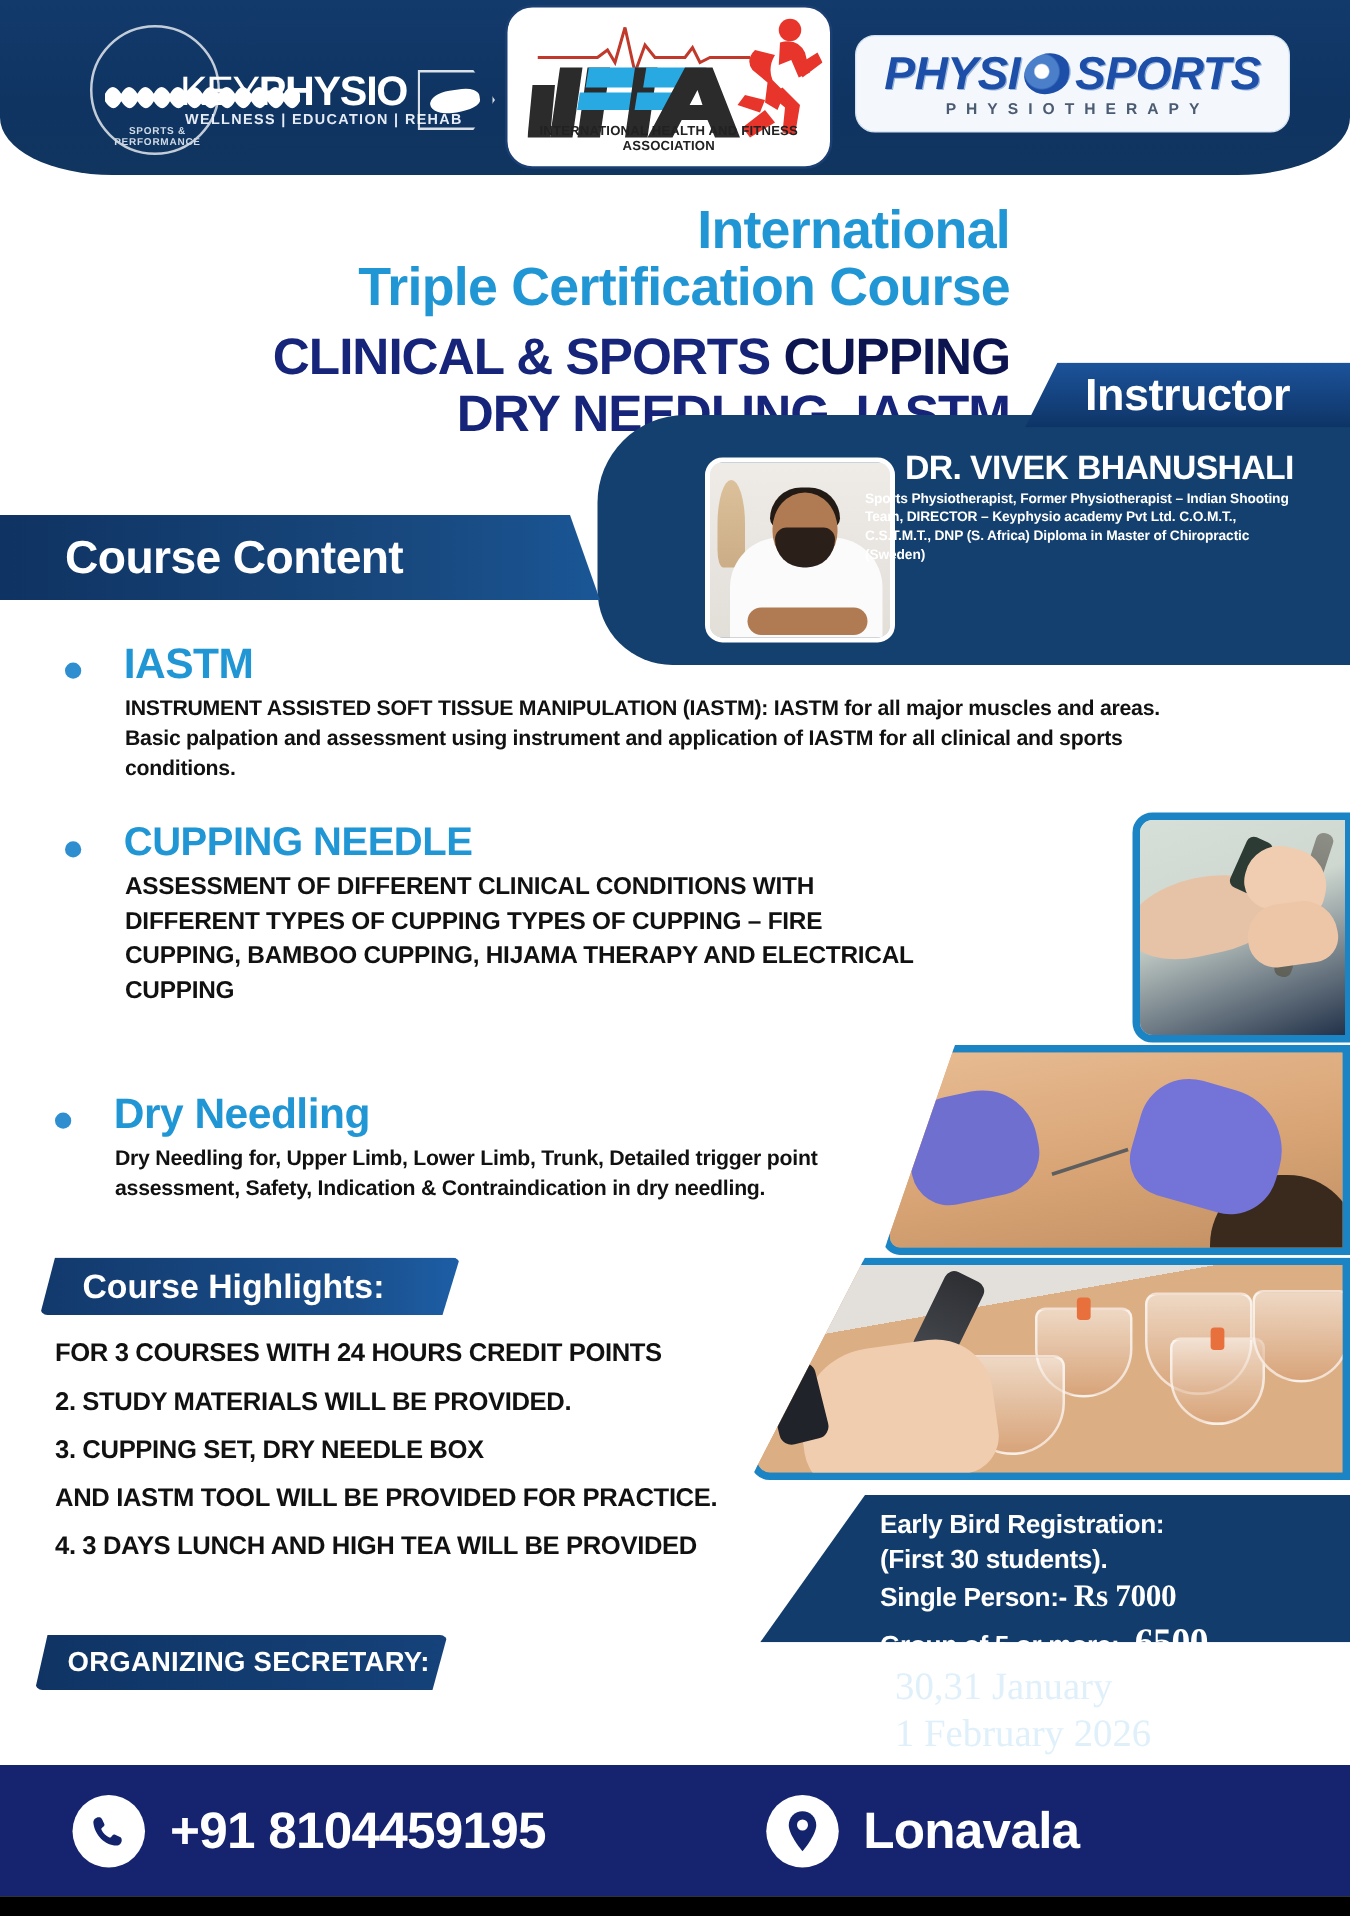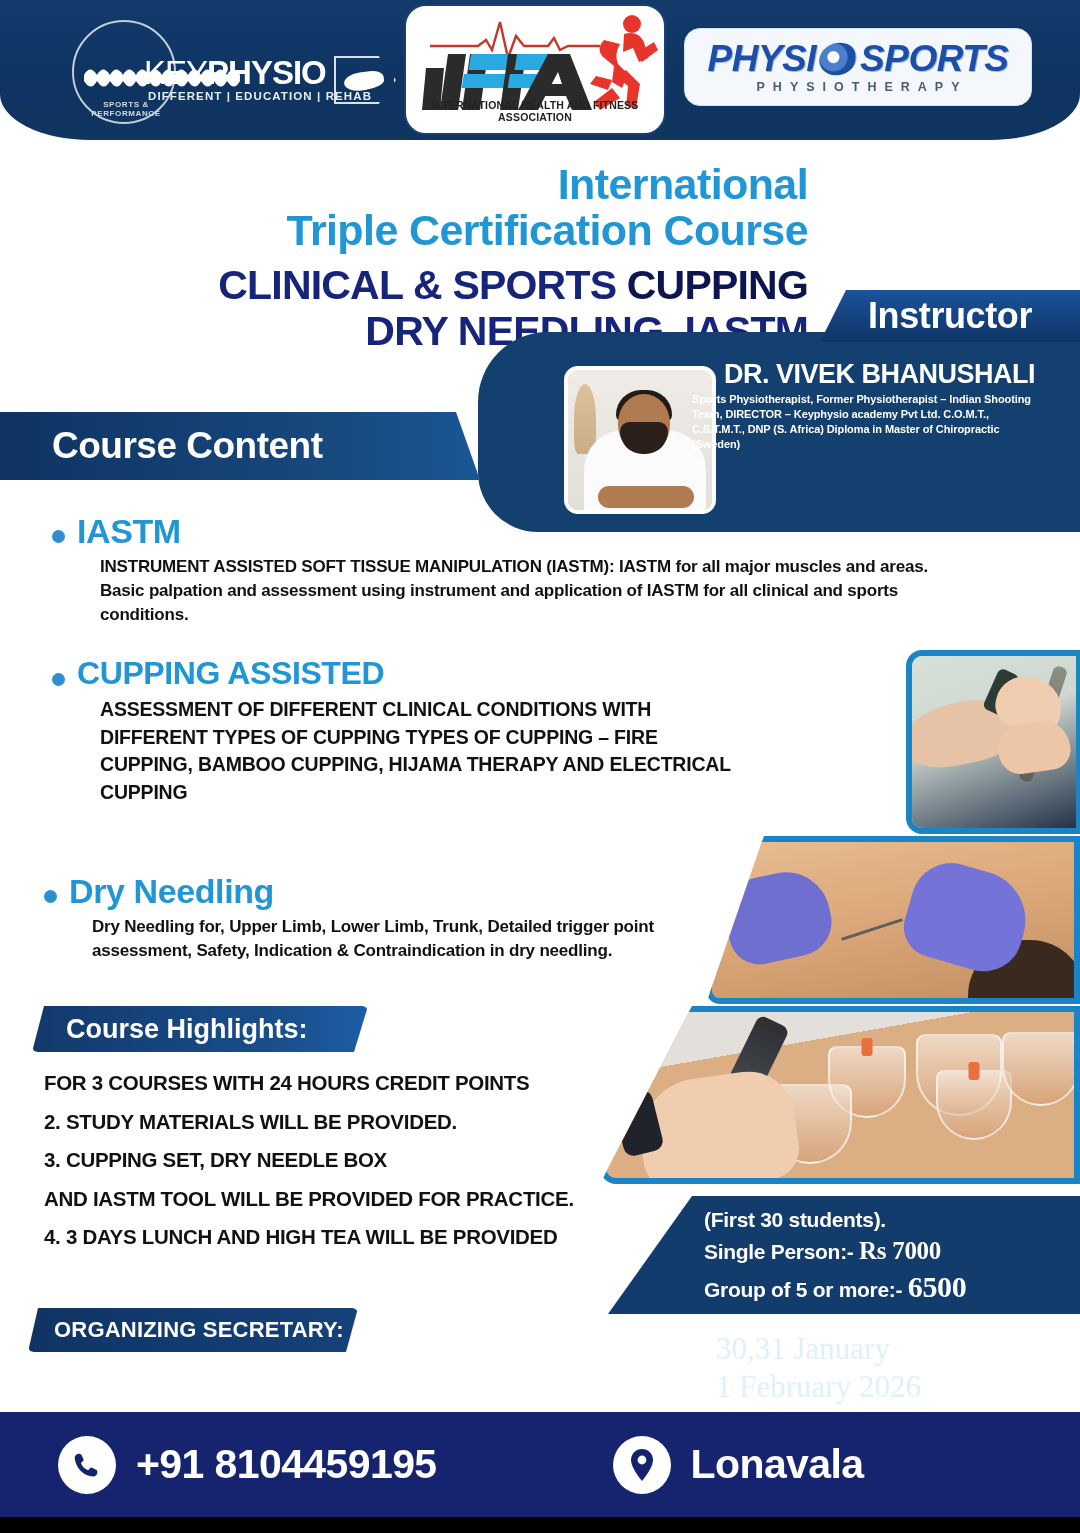--- a/index.html
+++ b/index.html
@@ -169,21 +169,21 @@
     clip-path:polygon(0 0,456px 0,480px 100%,0 100%);
     display:flex; align-items:center;
   }
   .cc-banner span {
     margin-left:52px; color:#fff; font-size:37px; font-weight:800; letter-spacing:-.5px;
   }
 
   
   .sec { position:absolute; }
   .sec-head {
-    display:flex; align-items:flex-start; gap:12px;
+    display:flex; align-items:flex-start; gap:34px;
   }
   .bullet {
     width:13px; height:13px; border-radius:50%; background:#2f8ed0;
     margin-top:18px; flex:none;
   }
   .sec-title { font-size:34px; font-weight:800; color:#2196d4; letter-spacing:-.4px; }
   .sec-title.caps { font-size:32px; }
   .sec-body {
     margin-left:48px; margin-top:4px;
     font-size:19.5px; font-weight:800; color:#111; line-height:1.42;
@@ -350,21 +350,21 @@
   <div class="logo-key">
     <div class="kp-circle"></div>
     <svg class="kp-spine" viewBox="0 0 190 26">
       <g fill="#ffffff">
         <path d="M0 13 q6-11 13 0 q6-11 13 0 q6-11 13 0 q6-11 13 0 q6-11 13 0 q6-11 13 0 q6-11 13 0 q6-11 13 0 q6-11 13 0 q6-11 13 0 q6-11 13 0 q6-11 13 0 l0 6 q-6 11-13 0 q-6 11-13 0 q-6 11-13 0 q-6 11-13 0 q-6 11-13 0 q-6 11-13 0 q-6 11-13 0 q-6 11-13 0 q-6 11-13 0 q-6 11-13 0 q-6 11-13 0 q-6 11-13 0 z"></path>
       </g>
     </svg>
     <div class="kp-word">
       <span>KEY</span><b>PHYSIO</b>
     </div>
-    <div class="kp-sub">DIFFERENT | EDUCATION | REHAB</div>
+    <div class="kp-sub">WELLNESS | EDUCATION | REHAB</div>
     <div class="kp-tag">SPORTS &amp; PERFORMANCE</div>
     <div class="kp-arrow">
       <div class="kp-arrow-in"></div>
     </div>
   </div>
 
   <div class="logo-ihfa">
     <svg class="ihfa-ecg" viewBox="0 0 170 40">
       <polyline points="0,26 48,26 56,20 62,30 70,2 78,38 86,16 94,26 118,26 124,18 130,30 138,26 170,26" fill="none" stroke="#c0392b" stroke-width="2.4"></polyline>
     </svg>
@@ -436,21 +436,21 @@
   <div class="sec-head">
     <div class="bullet"></div>
     <div class="sec-title">IASTM</div>
   </div>
   <div class="sec-body mixed">INSTRUMENT ASSISTED SOFT TISSUE MANIPULATION (IASTM): IASTM for all major muscles and areas. Basic palpation and assessment using instrument and application of IASTM for all clinical and sports conditions.</div>
 </div>
 
 <div class="sec" id="sec-cupping">
   <div class="sec-head">
     <div class="bullet"></div>
-    <div class="sec-title caps">CUPPING ASSISTED</div>
+    <div class="sec-title caps">CUPPING NEEDLE</div>
   </div>
   <div class="sec-body">ASSESSMENT OF DIFFERENT CLINICAL CONDITIONS WITH DIFFERENT TYPES OF CUPPING TYPES OF CUPPING – FIRE CUPPING, BAMBOO CUPPING, HIJAMA THERAPY AND ELECTRICAL CUPPING</div>
 </div>
 
 <div class="sec" id="sec-needling">
   <div class="sec-head">
     <div class="bullet"></div>
     <div class="sec-title">Dry Needling</div>
   </div>
   <div class="sec-body mixed">Dry Needling for, Upper Limb, Lower Limb, Trunk, Detailed trigger point assessment, Safety, Indication &amp; Contraindication in dry needling.</div>
@@ -495,20 +495,21 @@
     </div>
   <div class="cup" style="left:396px;top:20px;width:78px;height:74px;"></div>
   <div class="cup" style="left:162px;top:72px;width:84px;height:80px;"></div>
   <div class="pb-pump"></div>
   <div class="pb-hand"></div>
   <div class="pb-watch"></div>
 </div>
 
 <div class="eb-panel"></div>
 <div class="eb-text">
+  <div>Early Bird Registration:</div>
   <div>(First 30 students).</div>
   <div><span>Single Person:- </span><span class="eb-price">Rs 7000</span></div>
   <div><span>Group of 5 or more:- </span><span class="eb-price2">6500</span></div>
 </div>
 
 <div class="org-strip">
   
   
 </div>
 <div class="org-badge">

